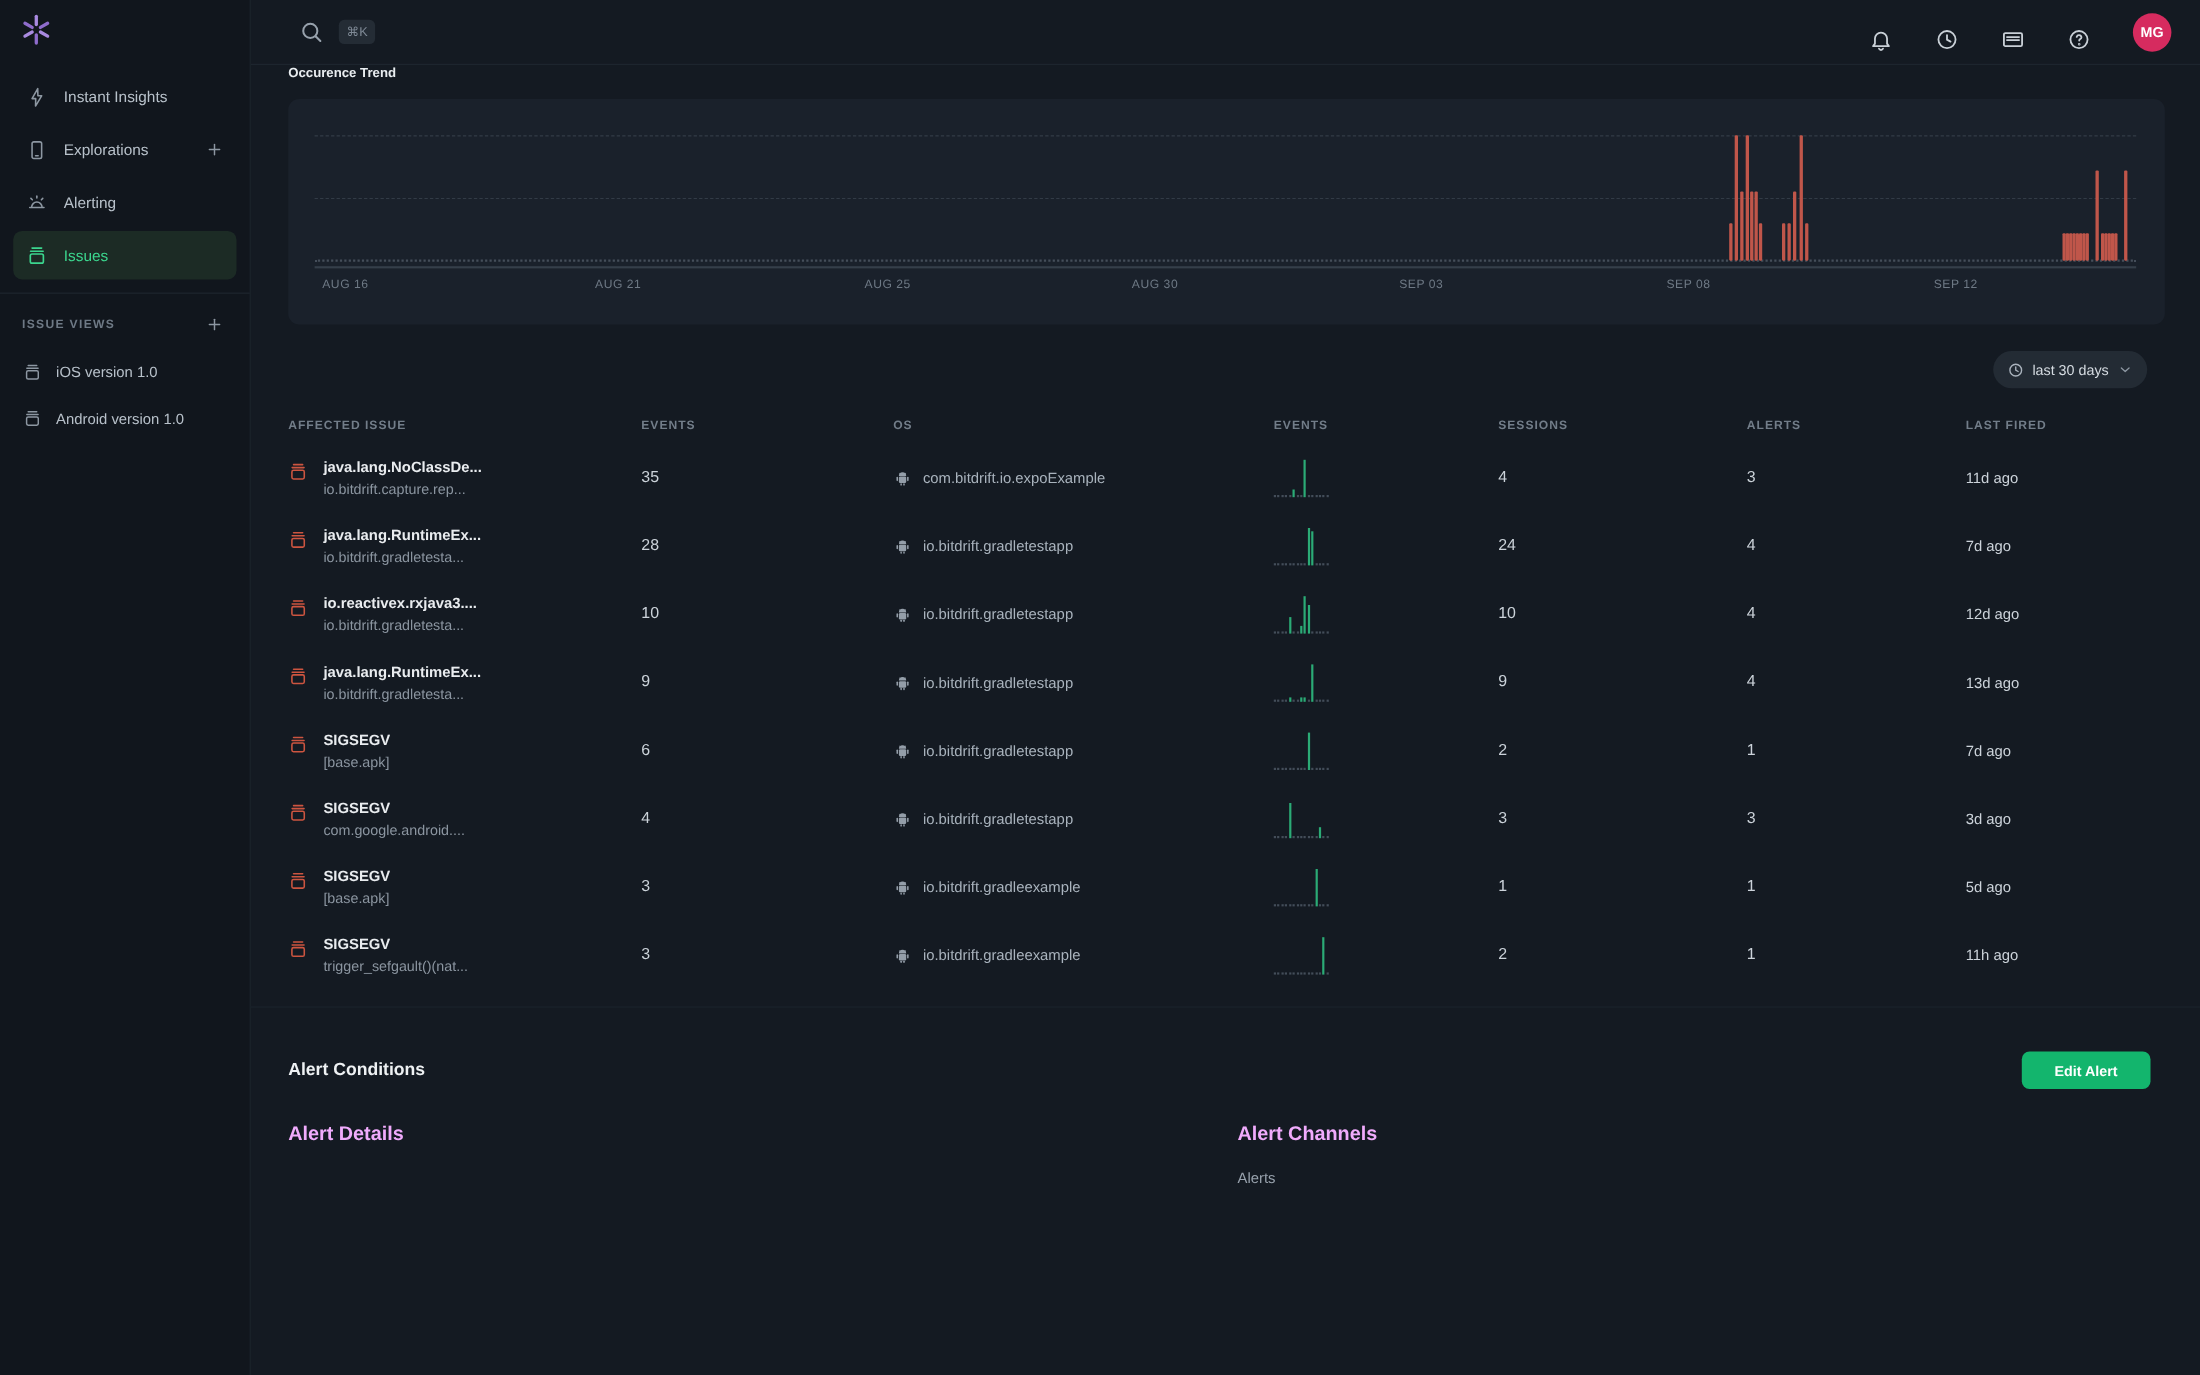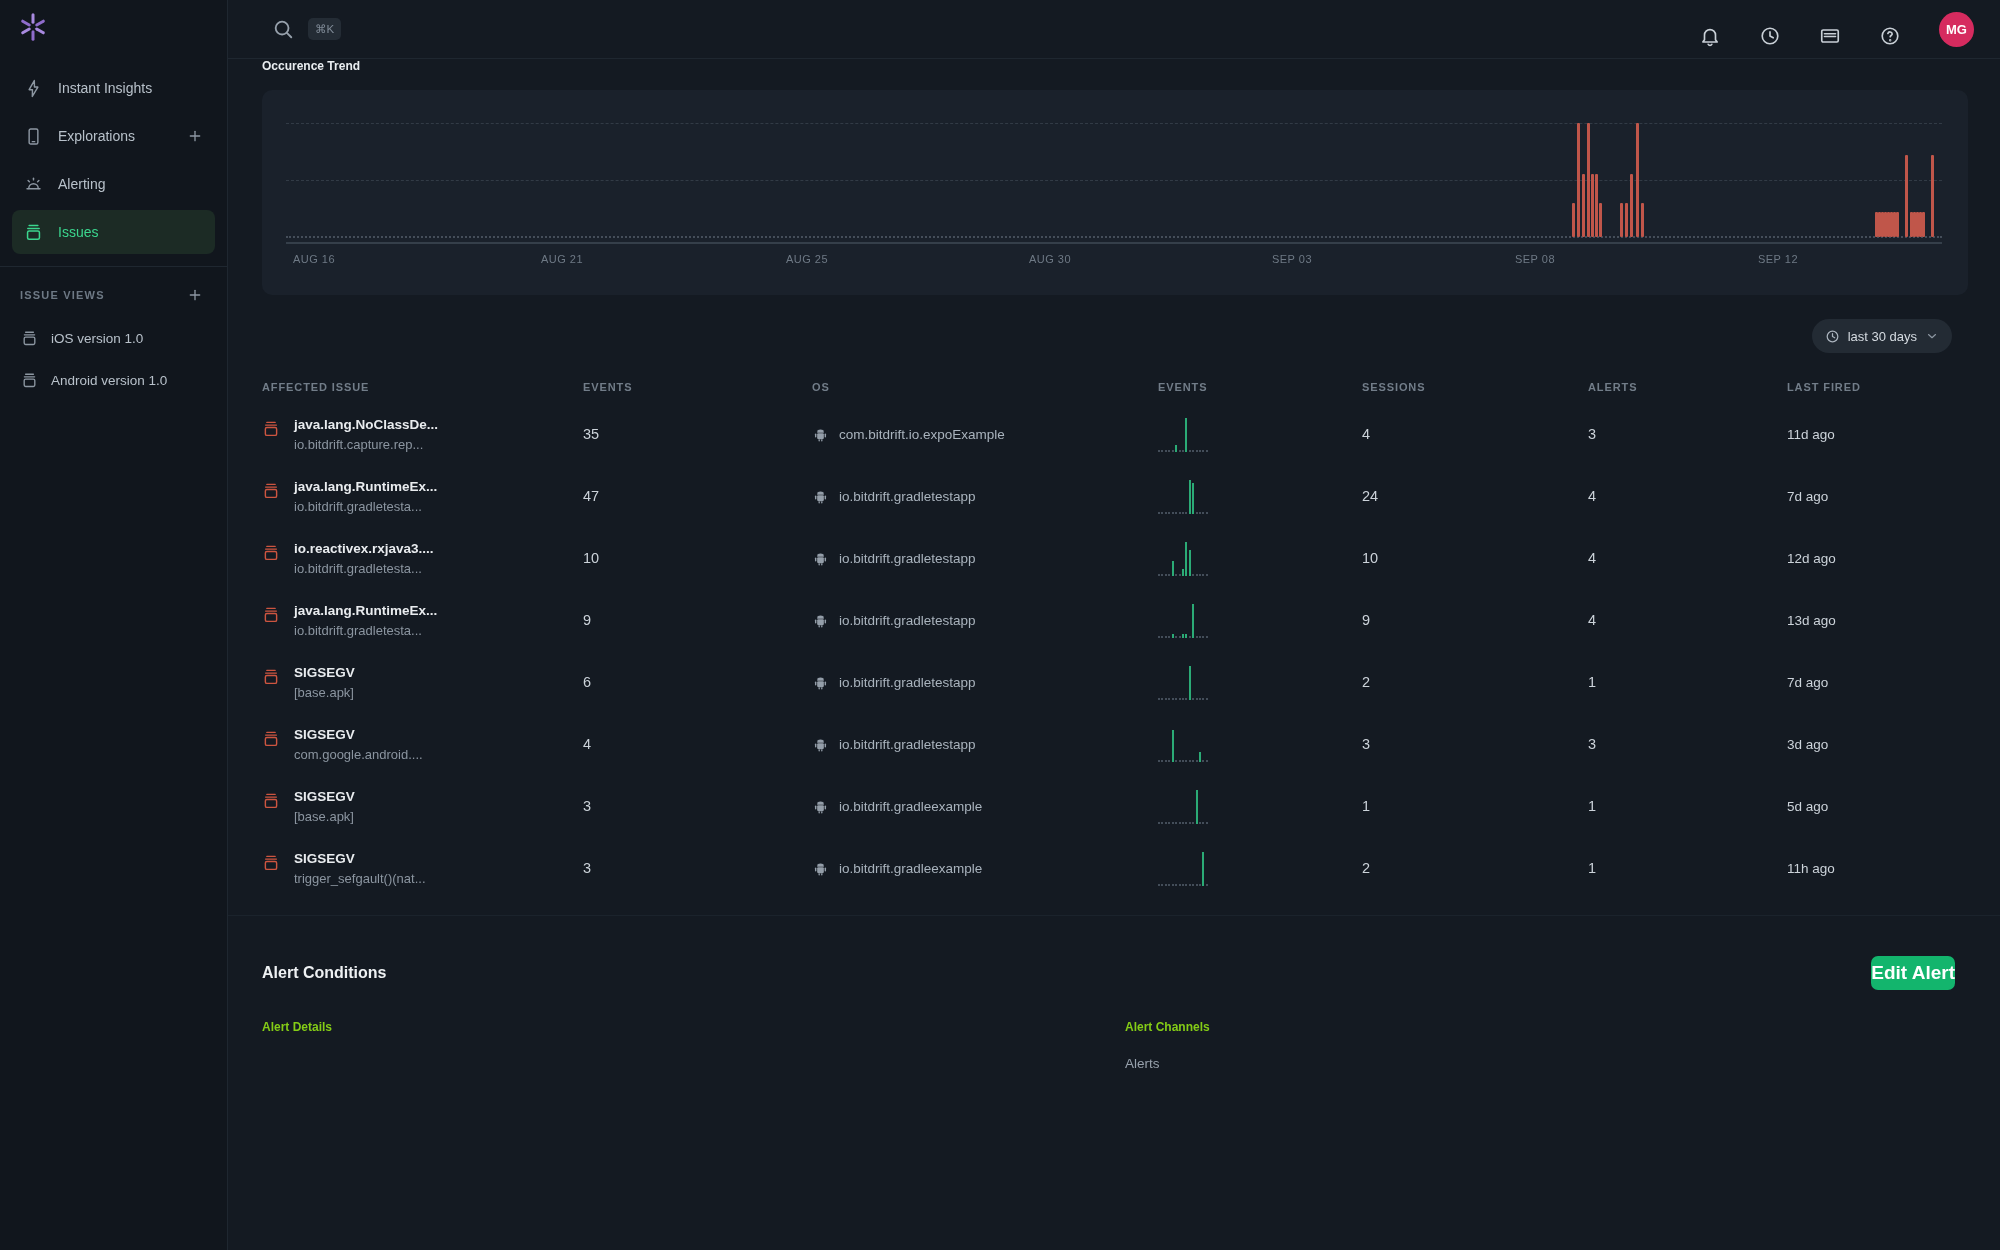--- a/index.html
+++ b/index.html
@@ -101,24 +101,24 @@
   .slot { width:2px; display:flex; align-items:flex-end; justify-content:center; }
   .sbar { width:2px; background:#2bab76; display:block; }
   .sdot { width:2px; height:2px; background:#434d59; display:block; }
 
   .big-divider { height:1px; background:#1b232c; margin:16px -32px 0 -34px; }
 
   
   .alert-head { display:flex; align-items:center; margin-top:40px; }
   .alert-title { font-size:16px; font-weight:700; color:#eef1f3; }
   .edit-btn { margin-left:auto; margin-right:13px; background:#13b56d; color:#fff; border:none;
-    border-radius:7px; height:34px; padding:0 0; font-size:19px; font-weight:700;
+    border-radius:7px; height:34px; padding:0 30px; font-size:13px; font-weight:700;
     font-family:"Liberation Sans",sans-serif; cursor:pointer; }
   .alert-cols { display:grid; grid-template-columns:863px 1fr; margin-top:30px; }
-  .sub-title { font-size:12px; font-weight:700; color:#84cc16; }
+  .sub-title { font-size:18px; font-weight:700; color:#f0abfc; }
   .alert-name { margin-top:22px; font-size:13.5px; color:#dde2e7; }
   .alert-desc { margin-top:11px; font-size:13.5px; color:#97a1ac; max-width:800px; line-height:1.7; }
   .channels-value { margin-top:22px; font-size:13.5px; color:#97a1ac; }
 </style>
 </head>
 <body>
 
 <aside class="sidebar">
   <div class="logo">
     <svg viewBox="0 0 32 32" fill="none" stroke-width="3.2" stroke-linecap="round">
@@ -417,21 +417,21 @@
                   <line x1="6.5" y1="3.2" x2="17.5" y2="3.2"></line>
                   <line x1="4.8" y1="6.8" x2="19.2" y2="6.8"></line>
                   <rect x="4.5" y="10" width="15" height="10.5" rx="2"></rect>
                 </svg>
               </span>
               <span class="issue-text">
                 <span class="issue-title">java.lang.RuntimeEx...</span>
                 <span class="issue-sub">io.bitdrift.gradletesta...</span>
               </span>
             </div>
-            <div class="cell num">47</div>
+            <div class="cell num">28</div>
             <div class="cell os">
               <span class="android-ic">
                 <svg viewBox="0 0 24 24" fill="currentColor" stroke="none">
                   <path d="M7.3 9.5a4.7 4.7 0 0 1 9.4 0z"></path>
                   <rect x="7.3" y="10.2" width="9.4" height="8.4" rx="1.6"></rect>
                   <rect x="4.2" y="10.5" width="2" height="5.6" rx="1"></rect>
                   <rect x="17.8" y="10.5" width="2" height="5.6" rx="1"></rect>
                   <rect x="9.2" y="18.8" width="1.9" height="3" rx="0.9"></rect>
                   <rect x="12.9" y="18.8" width="1.9" height="3" rx="0.9"></rect>
                   <path d="M8.6 5.4l1.2 2-.9.5-1.2-2zM15.4 5.4l-1.2 2 .9.5 1.2-2z"></path>

